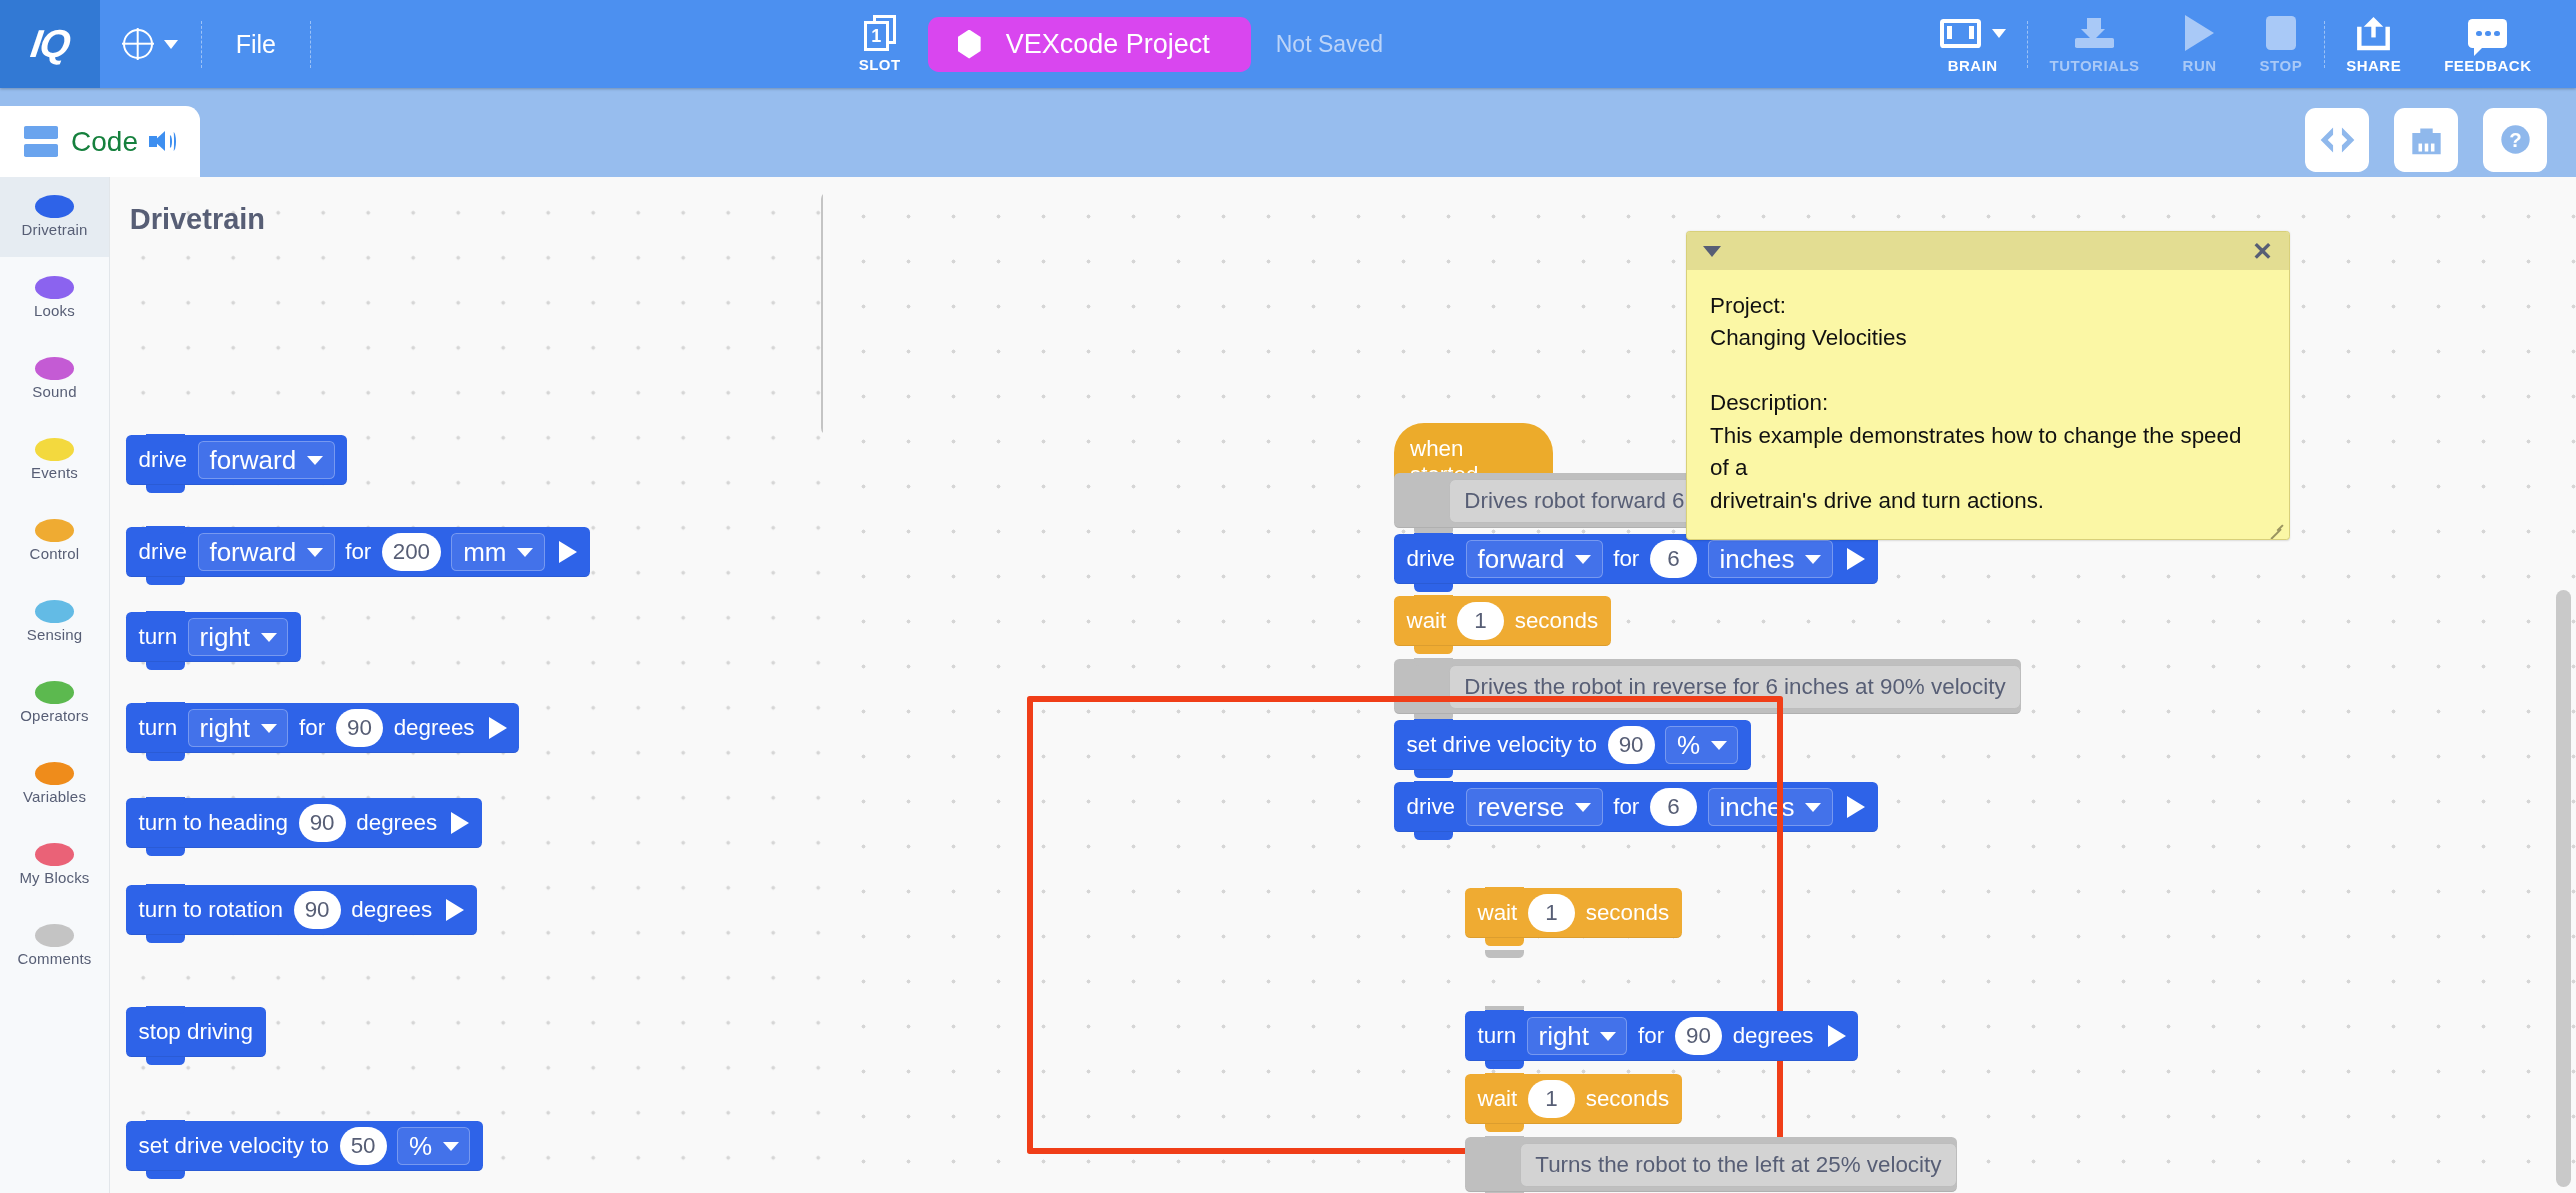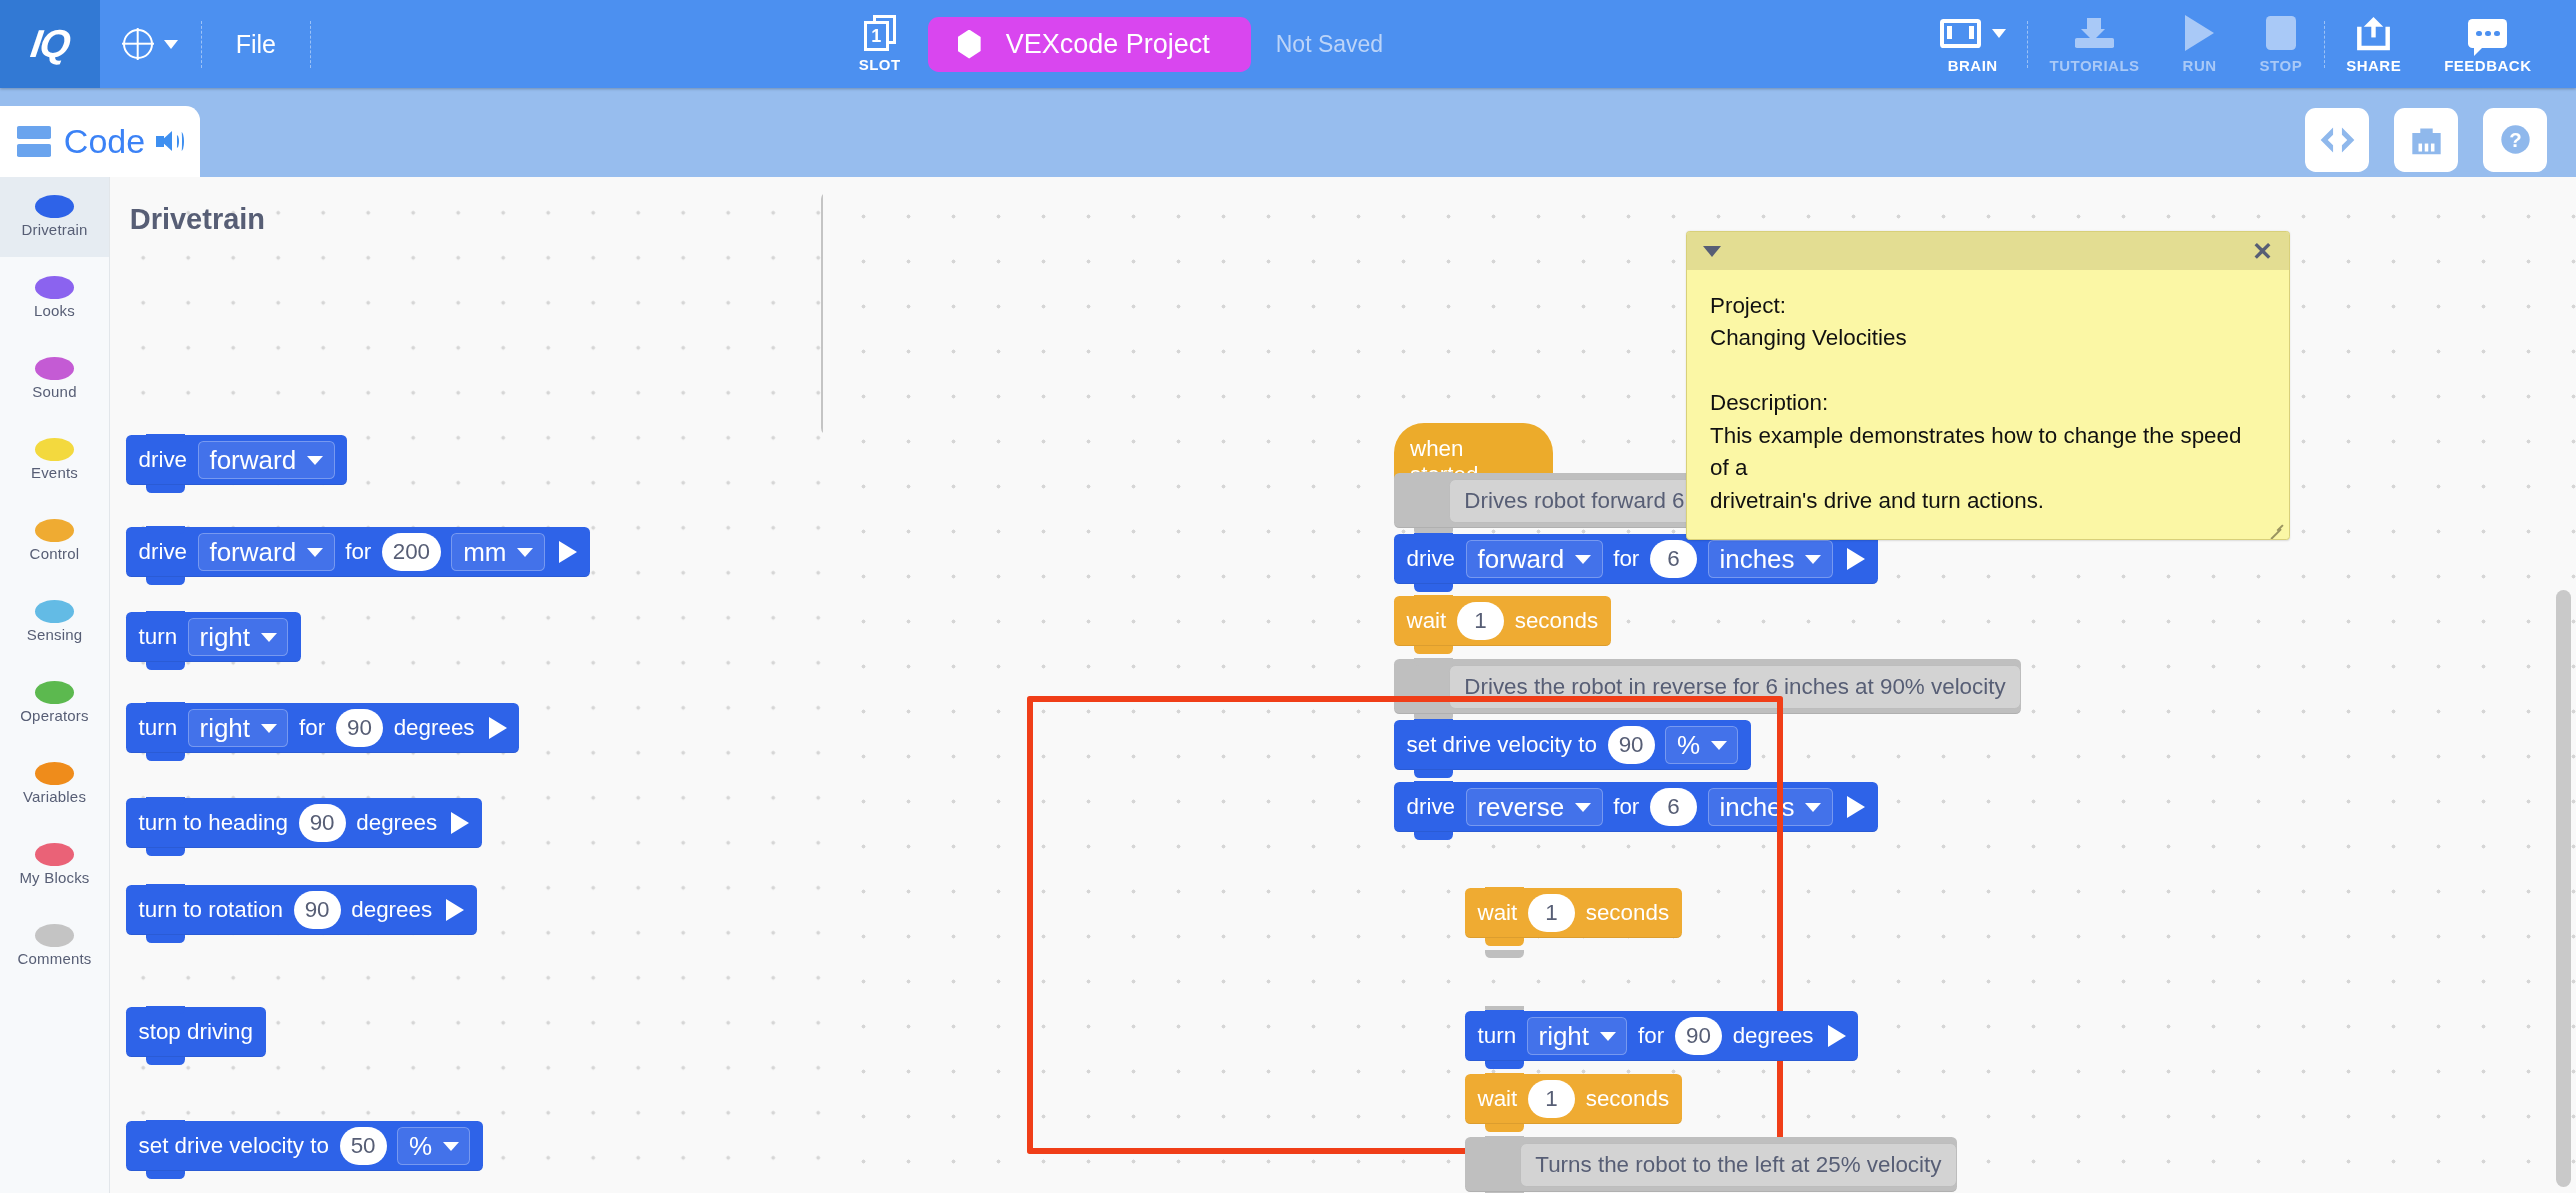--- a/index.html
+++ b/index.html
@@ -75,21 +75,21 @@
   }
   .code-tab {
     position:absolute; left:0; top:18px; width:200px; height:71px;
     background:#fff; border-radius:0 14.3px 0 0;
     display:flex; align-items:center; justify-content:center; gap:10.7px;
   }
   .code-blocks { width:36px;height:32px;position:relative; }
   .code-blocks .cb { position:absolute; left:0; width:34px;height:13.4px;background:#6aa4ee;border-radius:1.8px; }
   .code-blocks .cb1{top:0;}
   .code-blocks .cb2{top:18px;}
-  .code-txt { font-size:34px; color:#3b82f6;text-align:right; }
+  .code-txt { font-size:28px; color:#15803d;text-align:right; }
   .spk { width:27px;height:21.5px;position:relative; }
   .spk .body{position:absolute;left:0;top:5.4px;width:8px;height:10.7px;background:#3e8ff0;}
   .spk .cone{position:absolute;left:5.4px;top:0;width:0;height:0;border-top:10.7px solid transparent;border-bottom:10.7px solid transparent;border-right:11.6px solid #3e8ff0;}
   .spk .w1{position:absolute;left:19px;top:4.5px;width:4.5px;height:12.5px;border-right:2.7px solid #3e8ff0;border-radius:0 50% 50% 0;}
   .spk .w2{position:absolute;left:22.4px;top:0.9px;width:5.4px;height:19.7px;border-right:2.7px solid #3e8ff0;border-radius:0 50% 50% 0;}
 
   .tab-right { position:absolute; right:29px; top:19.7px; display:flex; gap:25px; }
   .sq-btn { width:64px;height:64px;background:#fff;border-radius:10.7px;display:flex;align-items:center;justify-content:center; }
   .sq-btn svg { display:block; }
 

